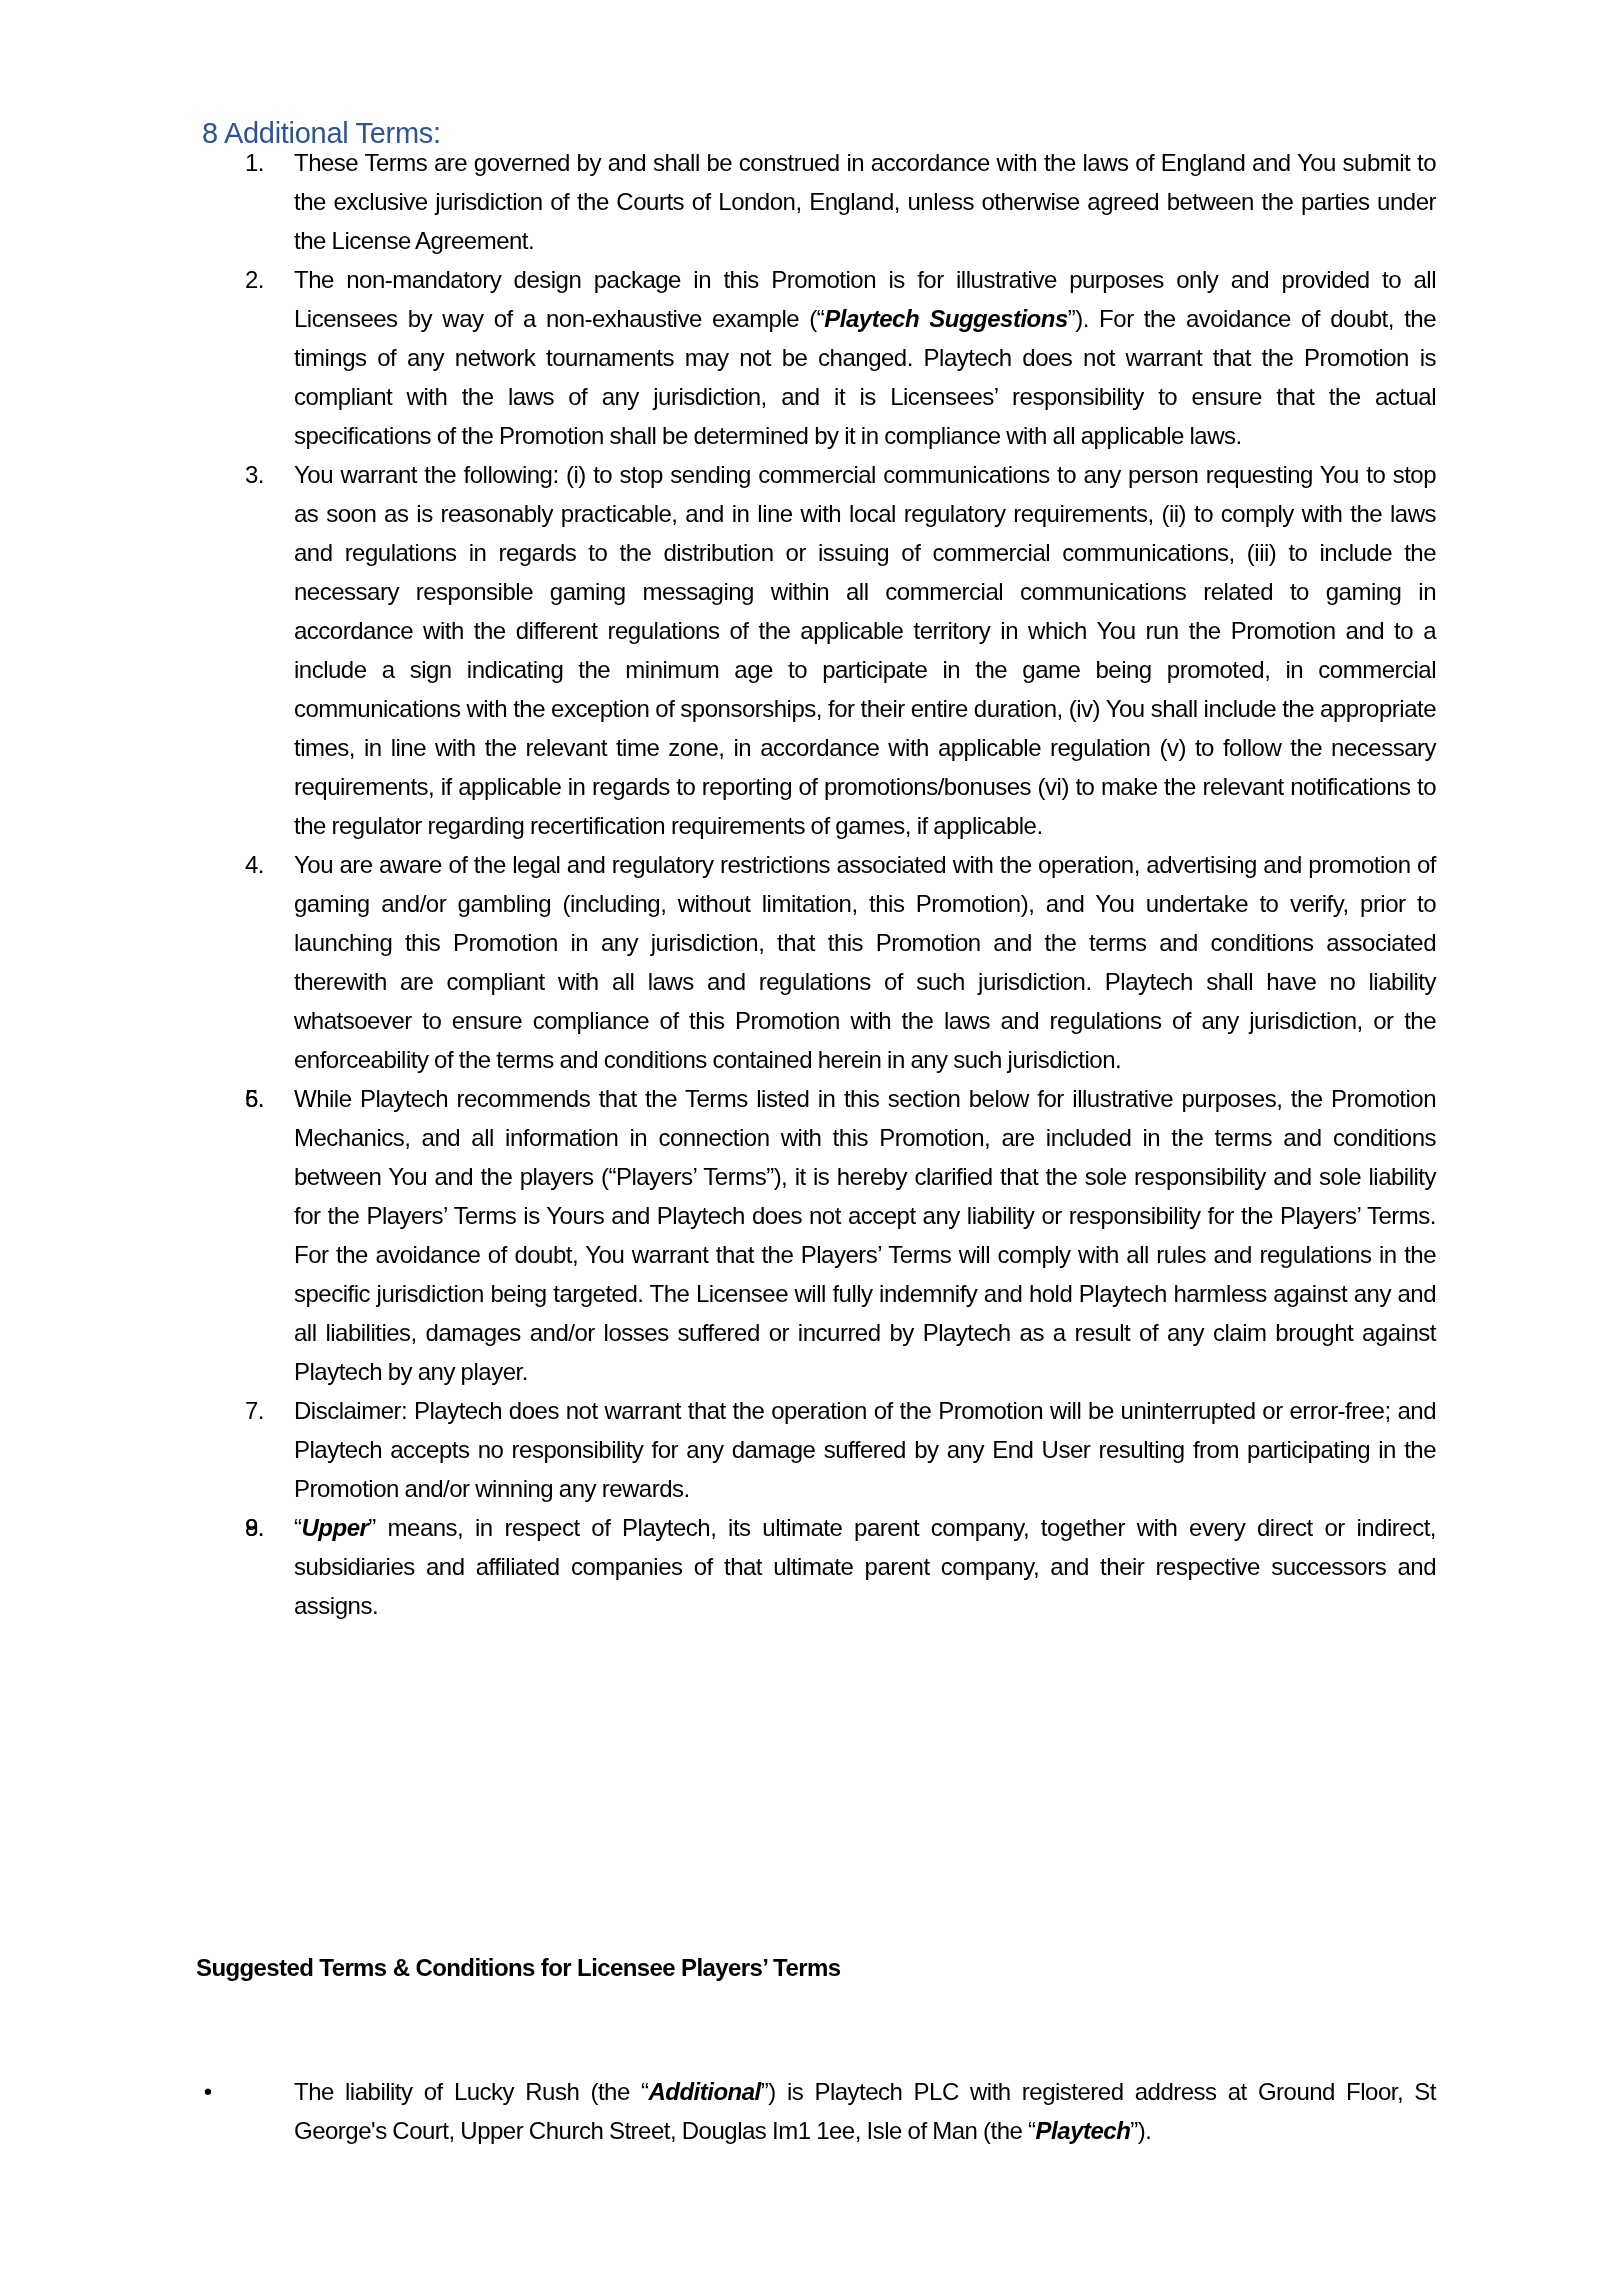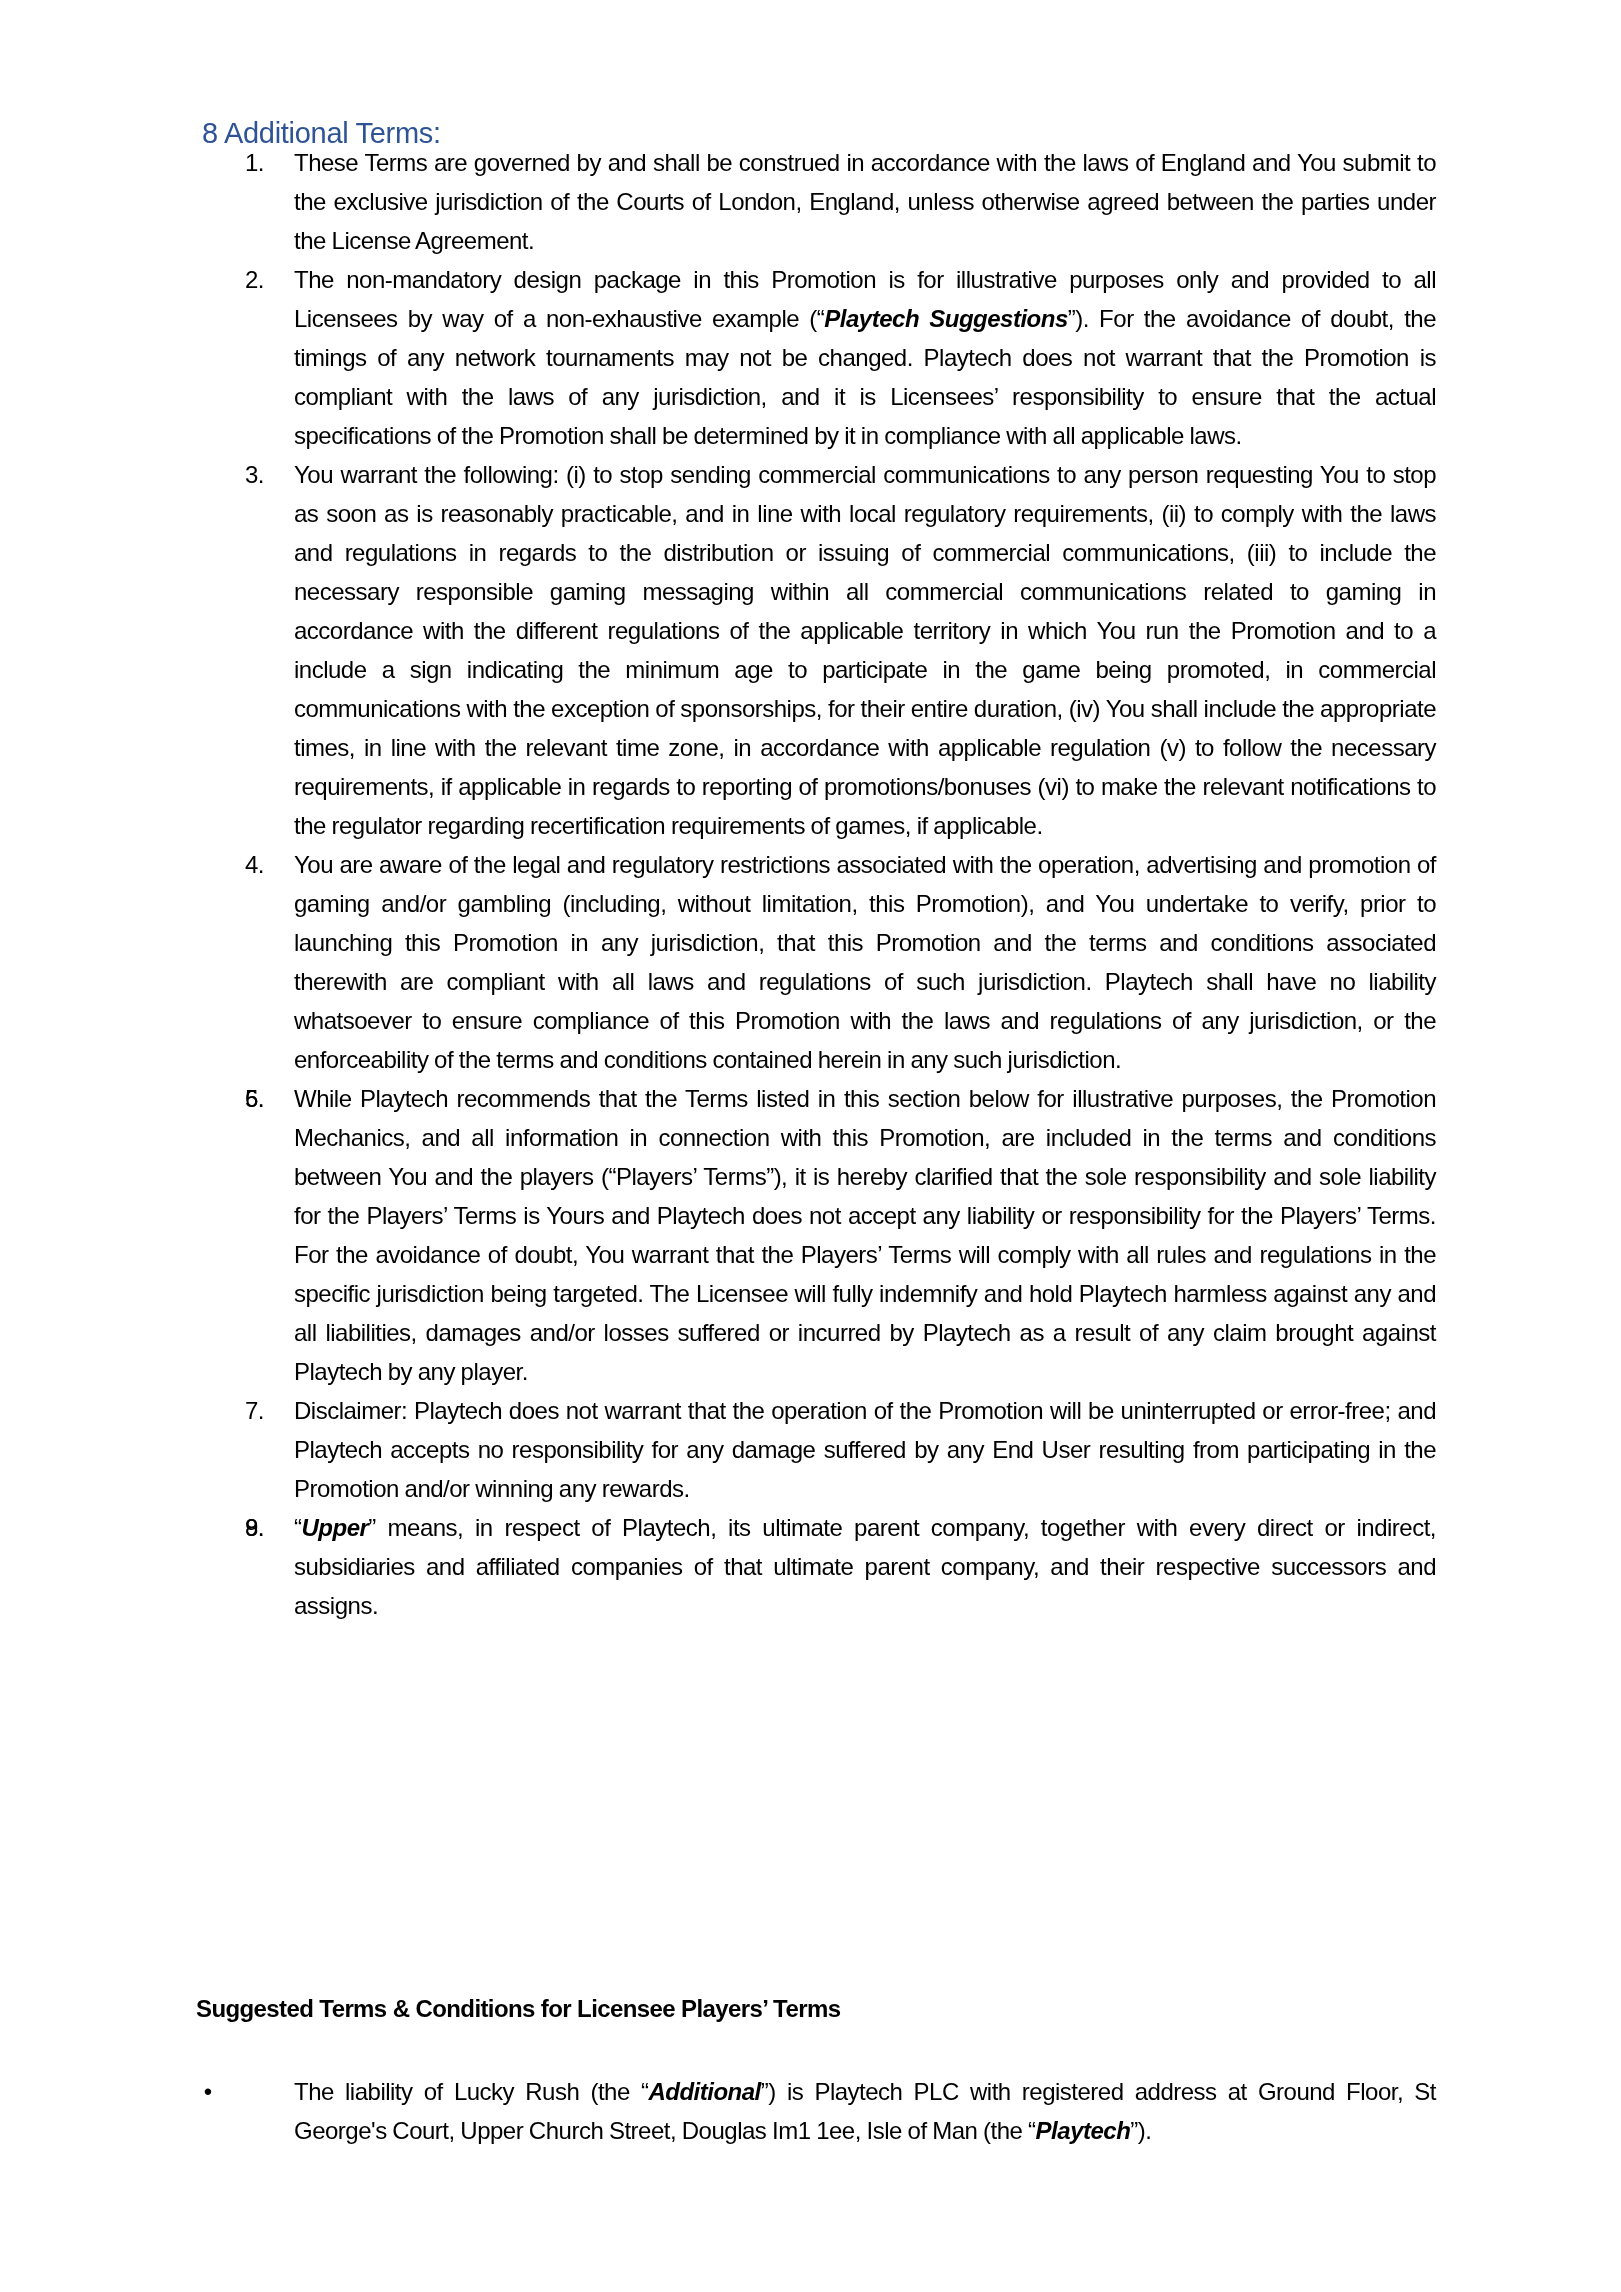--- a/index.html
+++ b/index.html
@@ -20,21 +20,21 @@
   }
   .term-item {
     position: relative; padding-left: 98px;
     font-size: 24px; line-height: 39px; text-align: justify;
     letter-spacing: -0.5px; word-spacing: -0.5px;
   }
   .term-num {
     position: absolute; left: 49px; top: 0; width: 39px;
   }
   .subheading {
-    position: absolute; left: 196px; top: 1989px;
+    position: absolute; left: 196px; top: 1948px;
     font-size: 24px; font-weight: bold; line-height: 39px; letter-spacing: -0.6px;
     margin: 0;
   }
   .bullets {
     position: absolute; left: 196px; top: 2072px; width: 1240px;
     margin: 0; padding: 0; list-style: none;
   }
   .bullet-item {
     position: relative; padding-left: 98px;
     font-size: 24px; line-height: 39px; text-align: justify;

